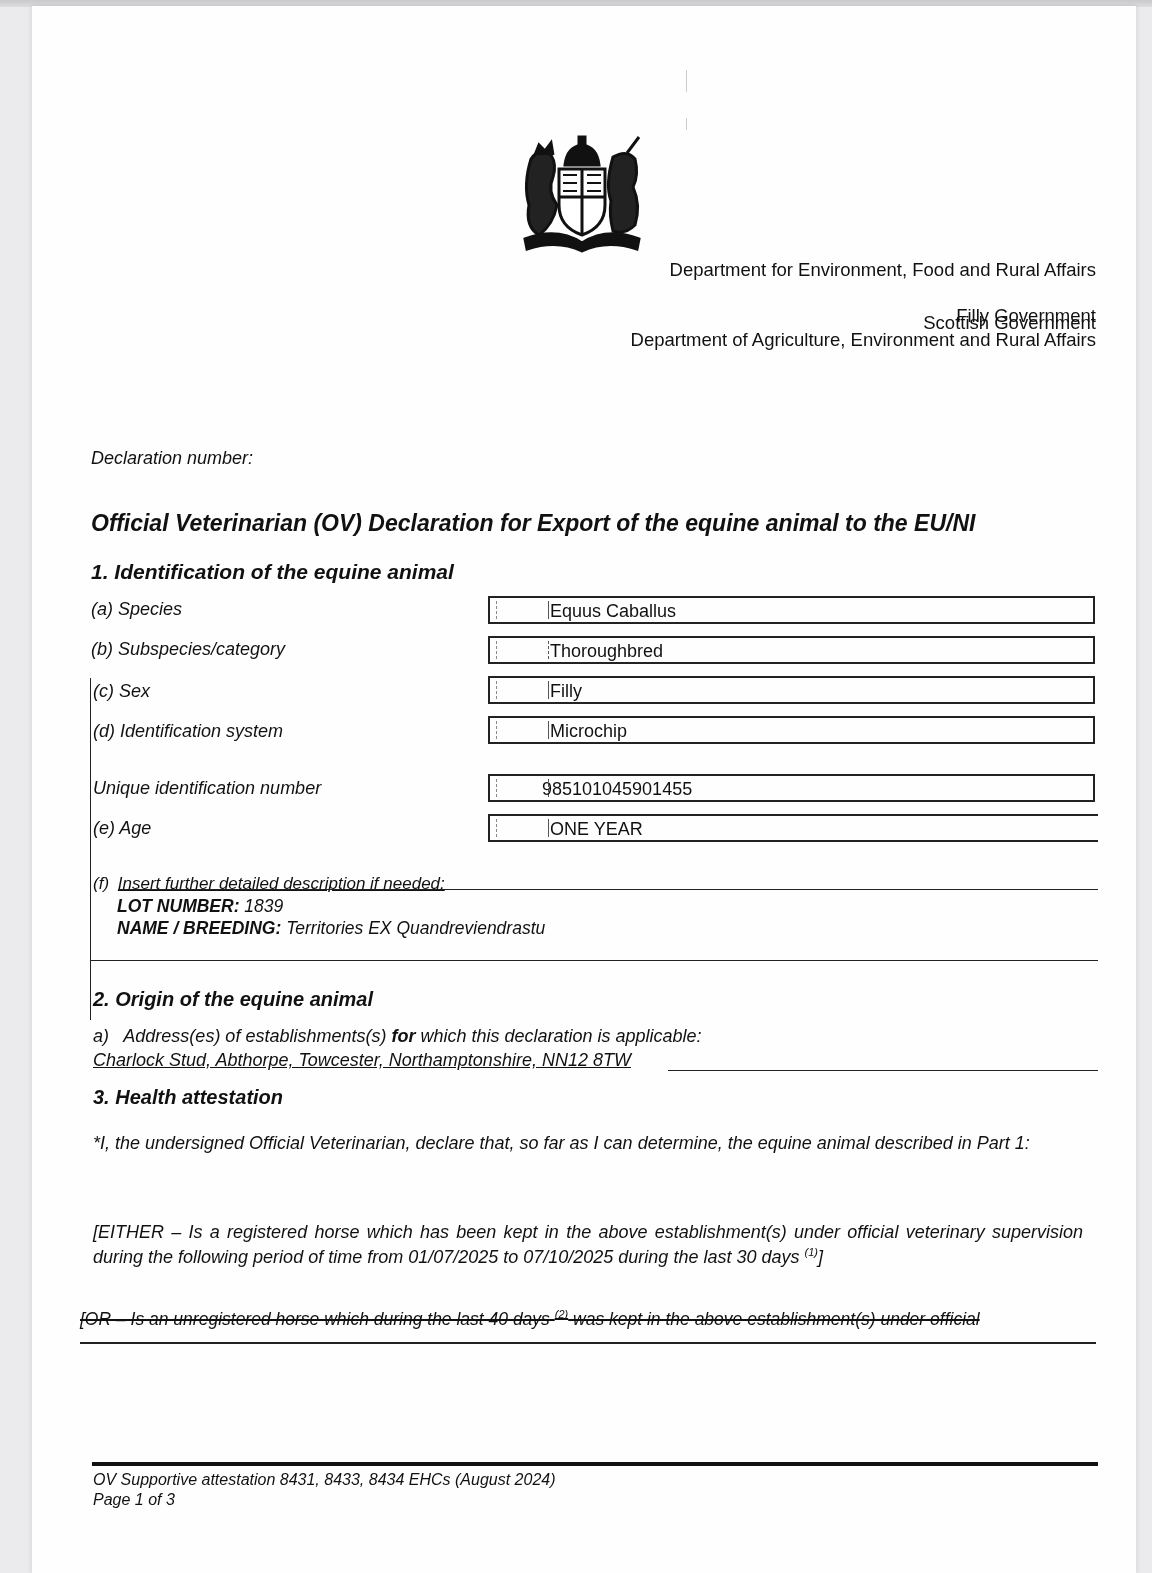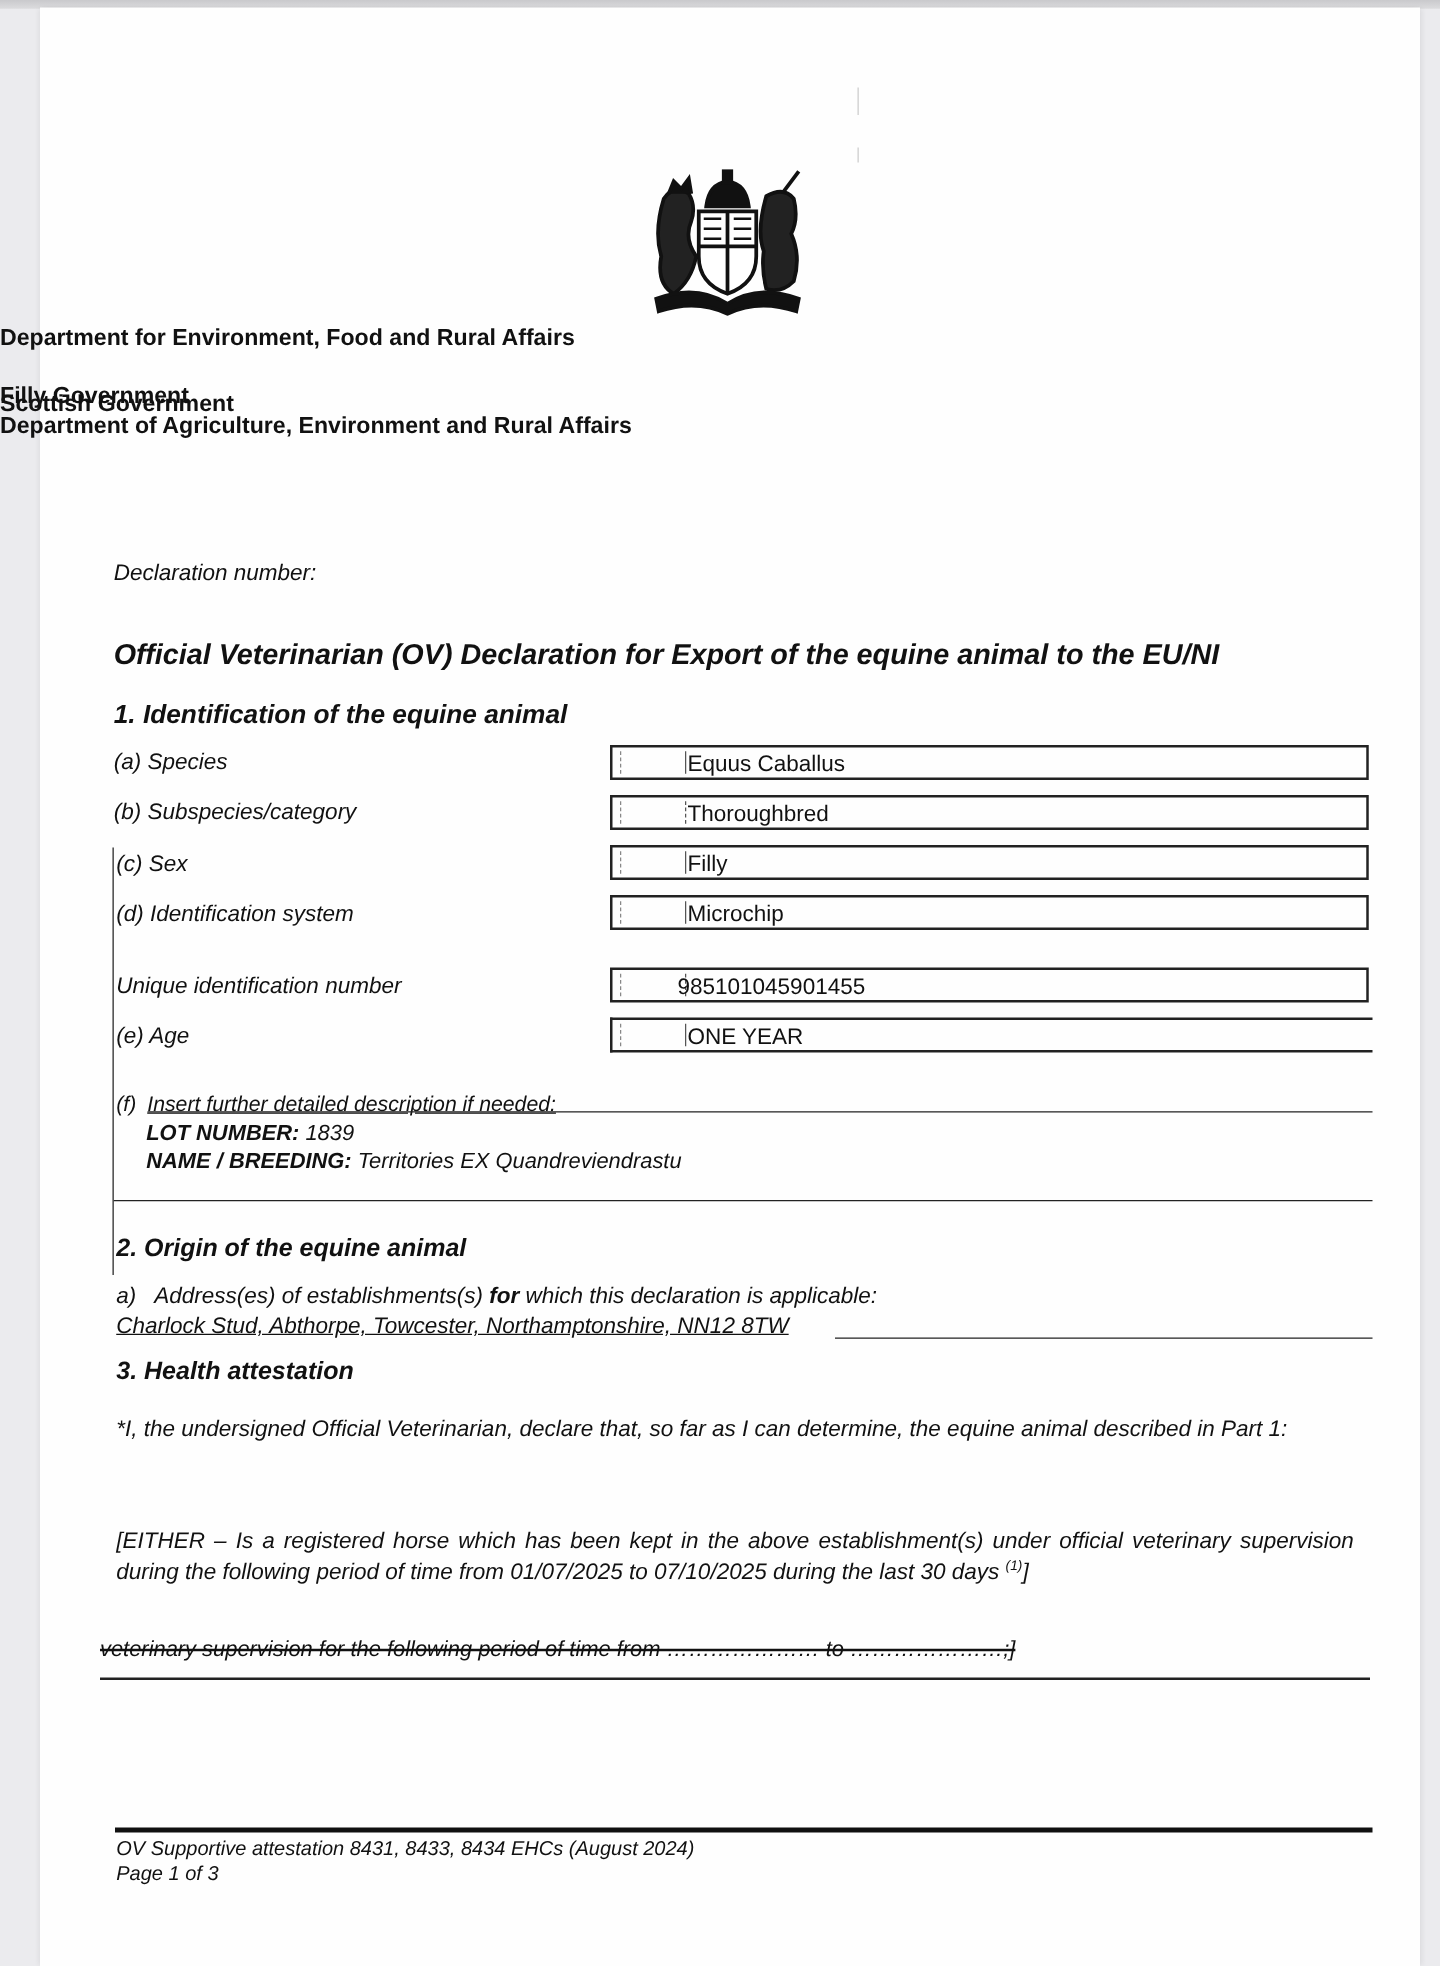--- a/index.html
+++ b/index.html
@@ -18,22 +18,22 @@
   .page {
     position: absolute; left: 32px; top: 6px; width: 1104px; height: 1567px;
     background: #fefefe;
     box-shadow: -2px 0 4px rgba(0,0,0,0.06), 2px 0 4px rgba(0,0,0,0.06);
   }
   .abs { position: absolute; font-style: italic; }
   .crest {
     position: absolute; left: 517px; top: 135px; width: 130px; height: 118px;
   }
   .dept {
-    position: absolute; left: 0; width: 1096px; text-align: left;
-    font-weight: bold; font-size: 18.5px; line-height: 23px;
+    position: absolute; left: 0; width: 1096px; text-align: right;
+    font-weight: normal; font-size: 18.5px; line-height: 23px;
   }
   .label { font-size: 18px; }
   .bold { font-weight: bold; }
   .field {
     position: absolute; left: 488px; width: 607px; height: 28px;
     border: 2px solid #222; box-sizing: border-box;
   }
   .field .inner-tick {
     position: absolute; left: 6px; top: 3px; bottom: 3px; border-left: 1px dashed #888;
   }
@@ -158,19 +158,19 @@
 <div class="abs label" style="left:93px;top:1050px;text-decoration:underline;">Charlock Stud, Abthorpe, Towcester, Northamptonshire, NN12 8TW</div>
 <div class="hline" style="left:668px;top:1070px;width:430px;"></div>
 
 <div class="abs bold" style="left:93px;top:1086px;font-size:20px;text-align:right;">3. Health attestation</div>
 
 <div class="abs label" style="left:93px;top:1131px;width:1000px;line-height:24px;">*I, the undersigned Official Veterinarian, declare that, so far as I can determine, the equine animal described in Part 1:</div>
 
 <div class="abs label justify" style="left:93px;top:1220px;width:990px;line-height:25px;"><span>[EITHER – Is a registered horse which has been kept in the above establishment(s) under official veterinary supervision during the following period of time from 01/07/2025 to 07/10/2025 during the last 30 days </span><span class="sup">(1)</span><span>]</span></div>
 
 <div class="abs" style="left:80px;top:1308px;width:1020px;font-size:17.5px;line-height:22px;">
-  <div class="strike" style="white-space:nowrap;">veterinary supervision for the following period of time from ………………… to …………………;]</div>
+  <div class="strike" style="white-space:nowrap;"><span>[OR – Is an unregistered horse which during the last 40 days </span><span class="sup">(2)</span><span> was kept in the above establishment(s) under official</span></div>
 </div>
 <div class="hline" style="left:80px;top:1342px;width:1016px;border-top-width:2px;"></div>
 
 <div class="hline heavy" style="left:92px;top:1462px;width:1006px;"></div>
 <div class="abs" style="left:93px;top:1470px;font-size:16px;line-height:20px;">OV Supportive attestation 8431, 8433, 8434 EHCs (August 2024)</div>
 <div class="abs" style="left:93px;top:1490px;font-size:16px;line-height:20px;">Page 1 of 3</div>
 
 </body></html>

